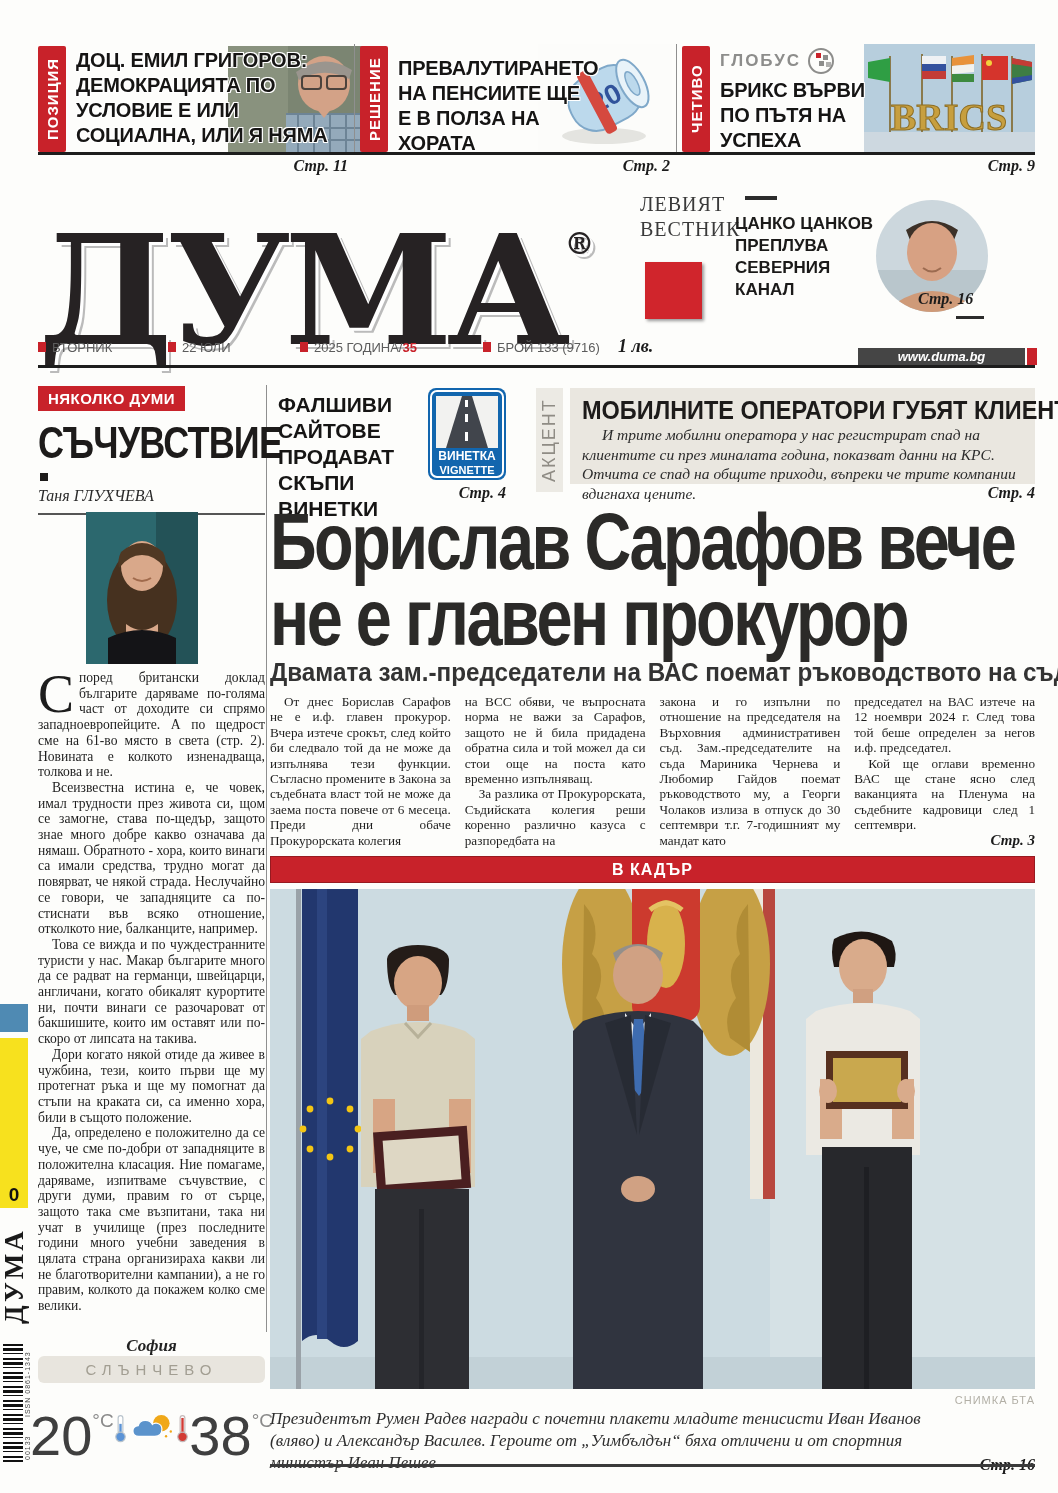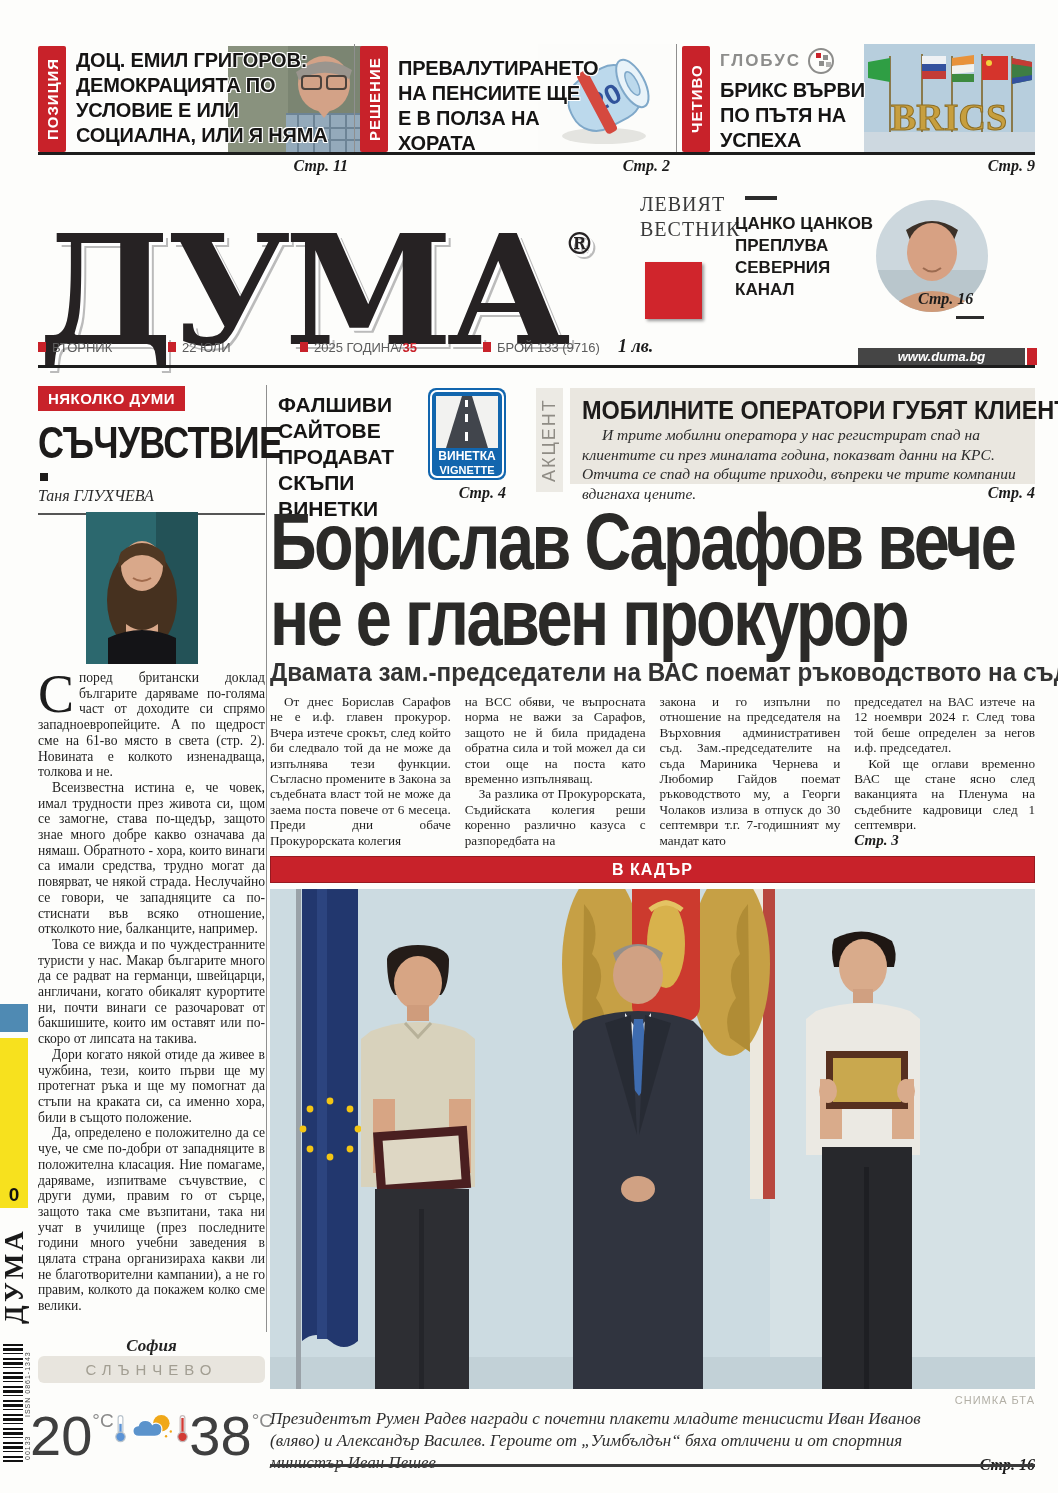--- a/index.html
+++ b/index.html
@@ -266,21 +266,21 @@
     <div style="flex:1;">
         <p>на ВСС обяви, че въпросната норма не важи за Сарафов, защото не й била придадена обратна сила и той можел да си стои още на поста като временно изпълняващ.</p>
         <p style="text-indent:14px;">За разлика от Прокурорската, Съдийската колегия реши коренно различно казуса с разпоредбата на</p>
       </div>
     <div style="flex:1;">
         <p>закона и го изпълни по отношение на председателя на Върховния административен съд. Зам.-председателите на съда Мариника Чернева и Любомир Гайдов поемат ръководството му, а Георги Чолаков излиза в отпуск до 30 септември т.г. 7-годишният му мандат като</p>
       </div>
     <div style="flex:1;">
         <p>председател на ВАС изтече на 12 ноември 2024 г. След това той беше определен за негов и.ф. председател.</p>
         <p style="text-indent:14px;">Кой ще оглави временно ВАС ще стане ясно след ваканцията на Пленума на съдебните кадровици след 1 септември.</p>
-      <div class="page-ref" style="font-size:15px;">Стр. 3</div>
+      <div class="page-ref" style="text-align:right; font-size:15px;">Стр. 3</div>
       </div>
   </div>
 
   <div class="abs" style="left:270px; top:856px; width:765px; height:27px; background:#c8222a; border:1px solid #971a20; color:#fff; font-weight:bold; font-size:16px; text-align:center; line-height:25px; letter-spacing:1px;"><span>В КАДЪР</span></div>
 
   <div class="abs photo-frame" style="left:270px; top:889px; width:765px; height:500px;">
     <svg viewBox="0 0 765 500" width="765" height="500" preserveAspectRatio="none">
       <rect width="765" height="500" fill="#ccdbe1"></rect>
       <rect x="500" width="265" height="500" fill="#d5e1e5"></rect>
       <rect y="468" width="765" height="32" fill="#c2d1d7"></rect>

